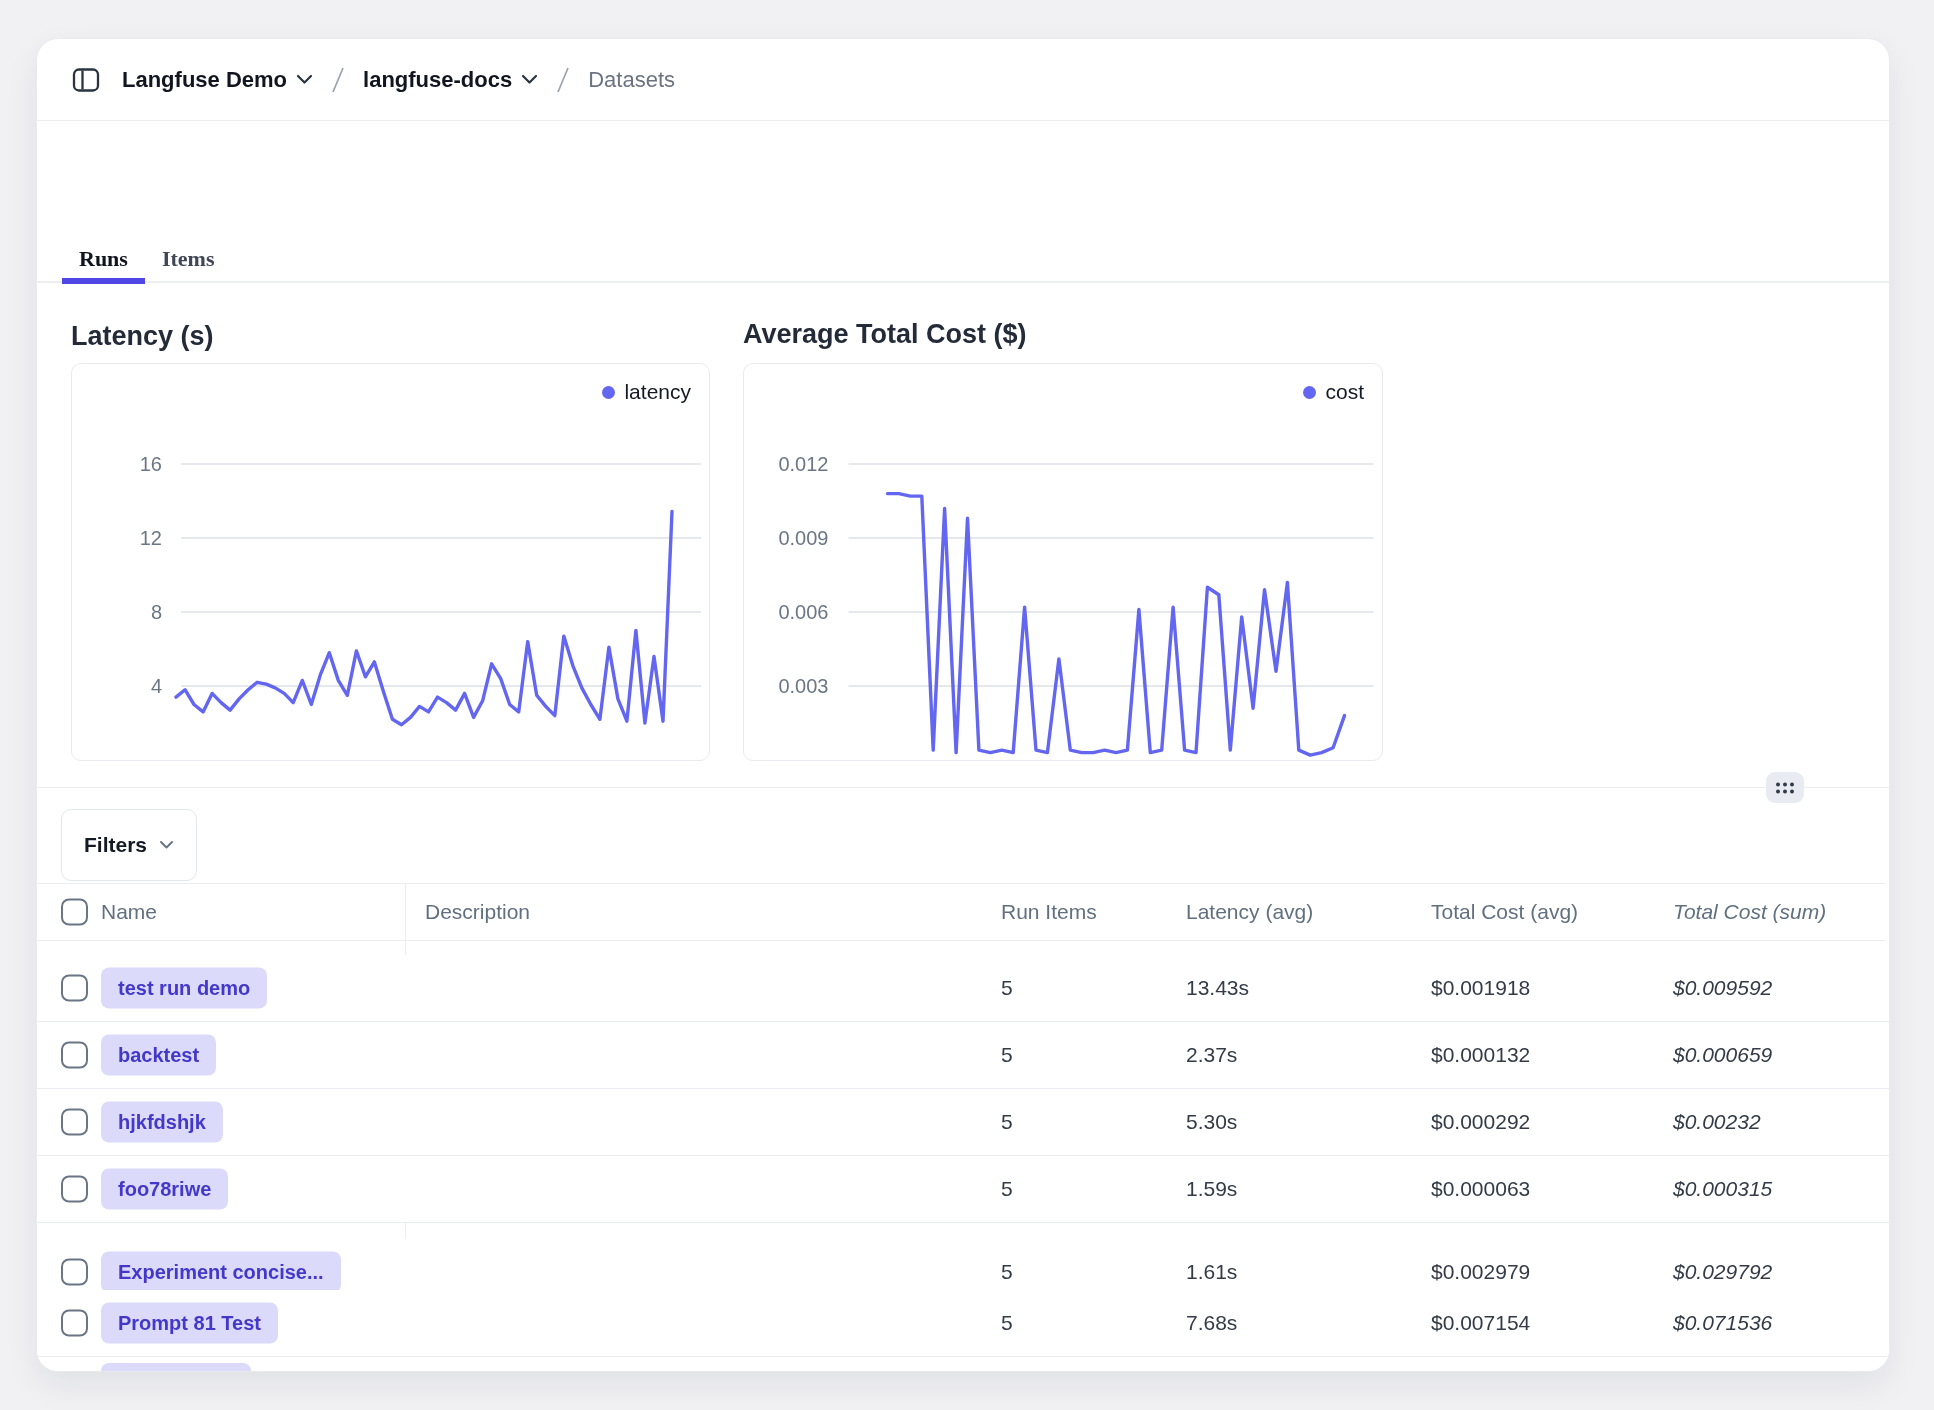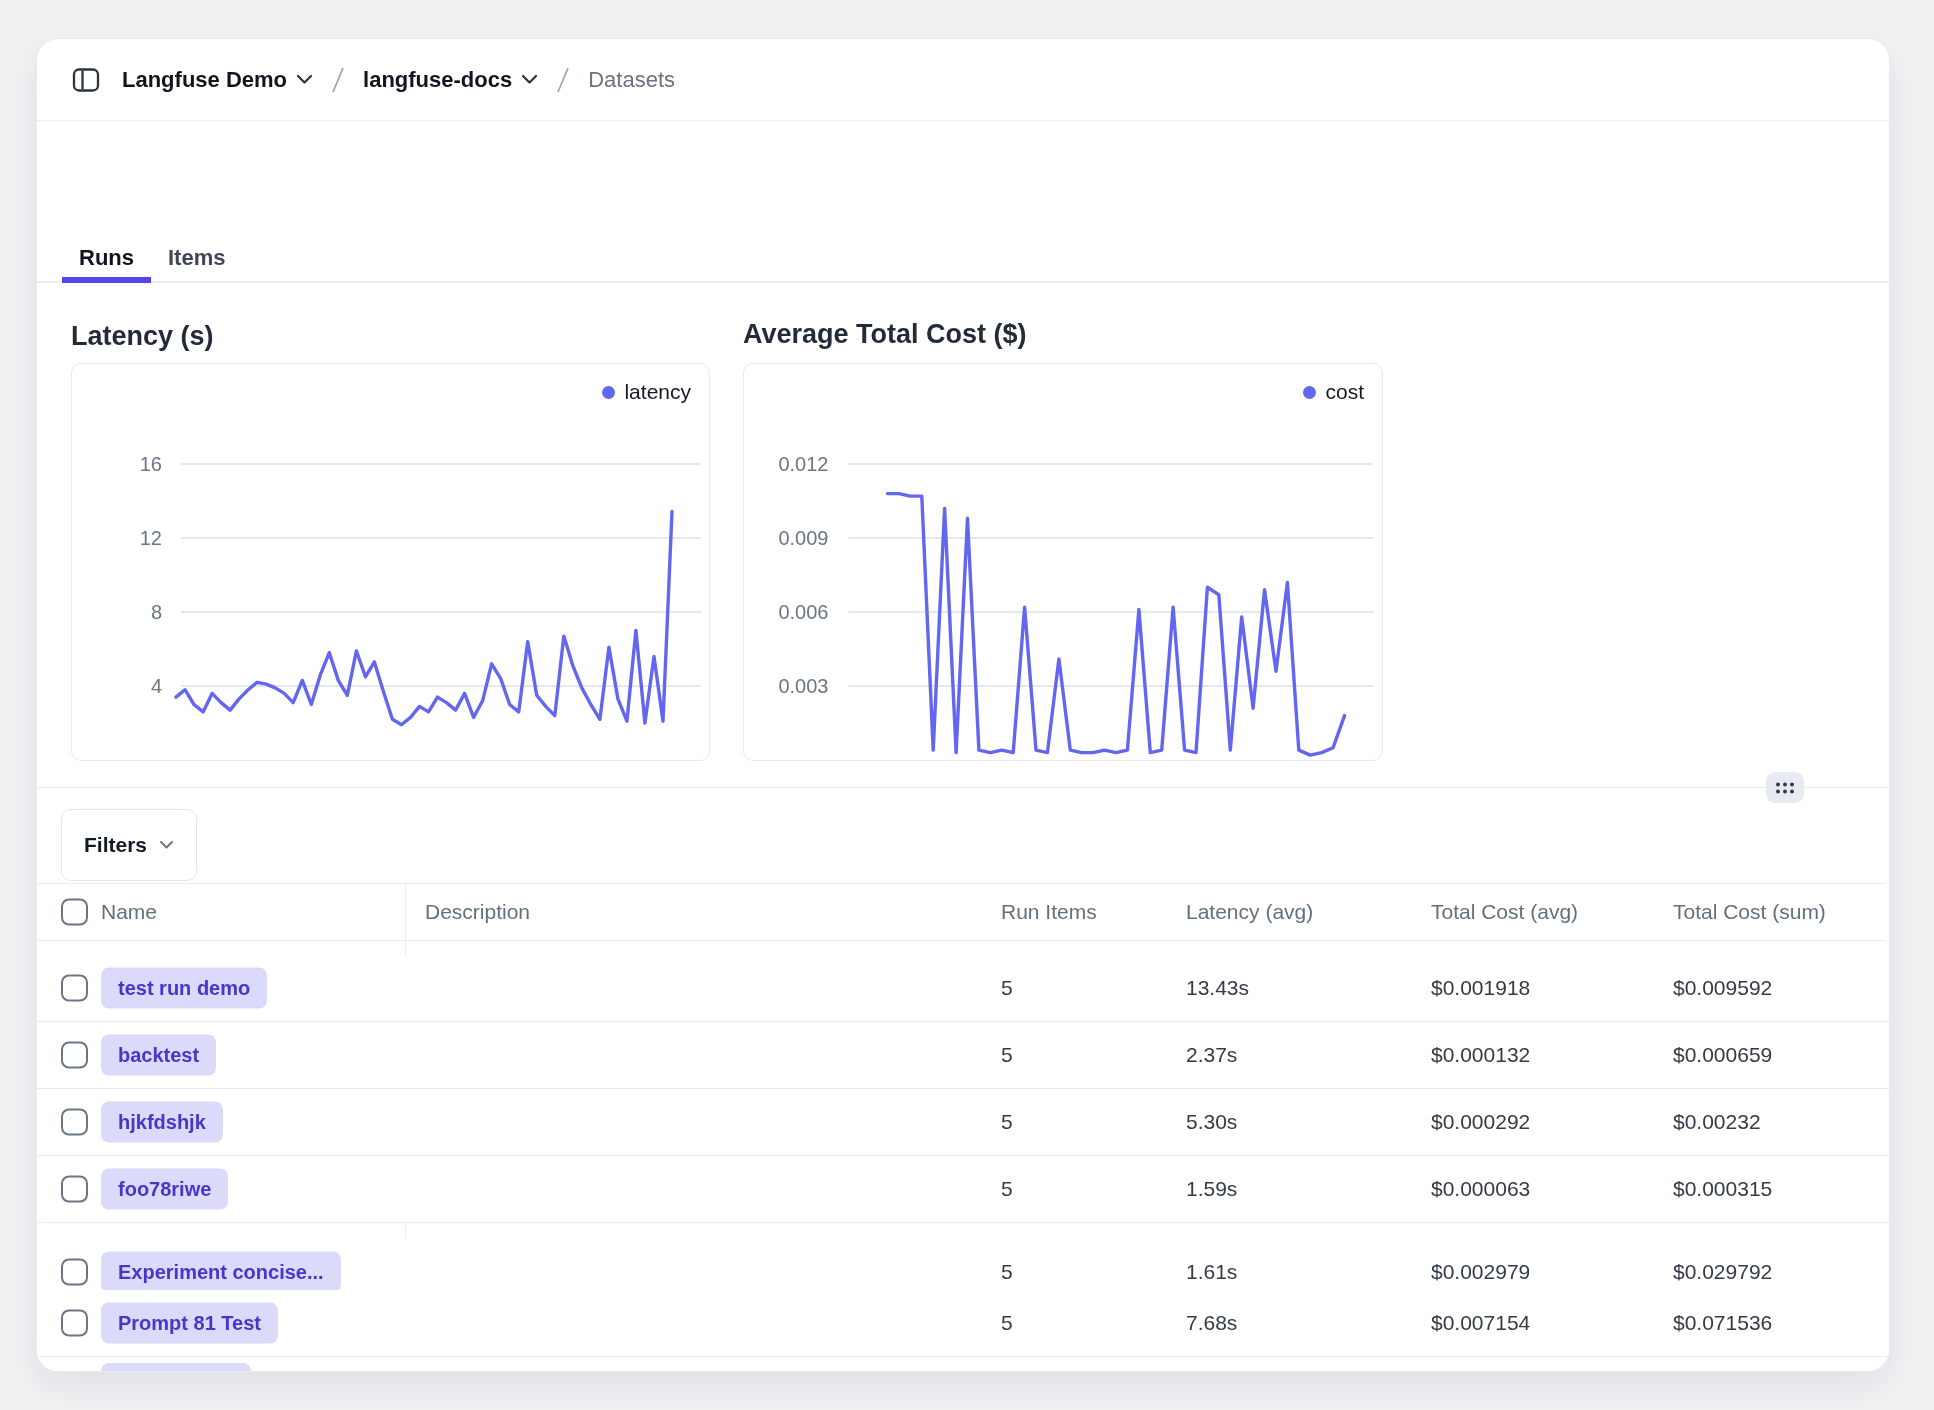--- a/index.html
+++ b/index.html
@@ -25,21 +25,21 @@
   .iconbtn { display:flex; align-items:center; justify-content:center; width:42px; height:42px; border-radius:8px; }
   
   .ds-row { position:absolute; left:27px; top:110px; display:flex; align-items:center; gap:17px; }
   .ds-badge { display:flex; align-items:center; gap:10px; height:46px; padding:0 16px;
     background:#fff; border:1px solid #e4e7ec; border-radius:12px;
     box-shadow:0 1px 2px rgba(16,24,40,.07); }
   .ds-badge-label { font-size:20px; font-weight:700; color:#171e2b; }
   .ds-title { font-size:33px; font-weight:700; color:#2a3240; letter-spacing:-.3px; }
   
   .tabsbar { position:absolute; left:0; right:0; top:198px; height:46px;
-    border-bottom:2px solid #eceef2; display:flex; align-items:flex-end; padding-left:25px; }
+    border-bottom:2px solid #eceef2; display:flex; align-items:center; padding-left:25px;font-family:Liberation Serif, serif; }
   .tab { position:relative; height:46px; display:flex; align-items:center;
     padding:0 17px; font-size:22px; font-weight:600; color:#3f4756; cursor:pointer; }
   .tab.active { color:#0f141e; }
   .tab.active::after { content:""; position:absolute; left:0; right:0; bottom:-2px;
     height:6px; background:#4f46e5; }
   
   .chart-title { position:absolute; font-size:27px; font-weight:600; color:#242b38; }
   .panel { position:absolute; top:324px; height:398px; background:#fff;
     border:1.4px solid #e7eaee; border-radius:10px; }
   .panel svg { position:absolute; left:0; top:0; }
@@ -68,21 +68,21 @@
   .pill { position:absolute; left:64px; top:50%; transform:translateY(-50%);
     background:#dcdafa; color:#4338ca; font-size:20px; font-weight:700;
     padding:9px 17px; border-radius:8px; white-space:nowrap; cursor:pointer;text-align:right; }
   .cell { position:absolute; top:50%; transform:translateY(-50%);
     font-size:21px; color:#333b46; white-space:nowrap; }
   .c-name-h { left:64px; }
   .c-desc { left:388px; }
   .c-items { left:964px; }
   .c-lat { left:1149px; }
   .c-tca { left:1394px; }
-  .c-tcs { left:1636px; }
+  .c-tcs { left:1636px;font-style:italic; }
   .trow.partial { border-bottom:none; }
   .partial-pill { top:6px; transform:none; width:150px; height:40px; }
 </style>
 </head>
 <body>
 
 <div class="card">
 
   <div class="crumbbar">
     <span class="iconbtn">

